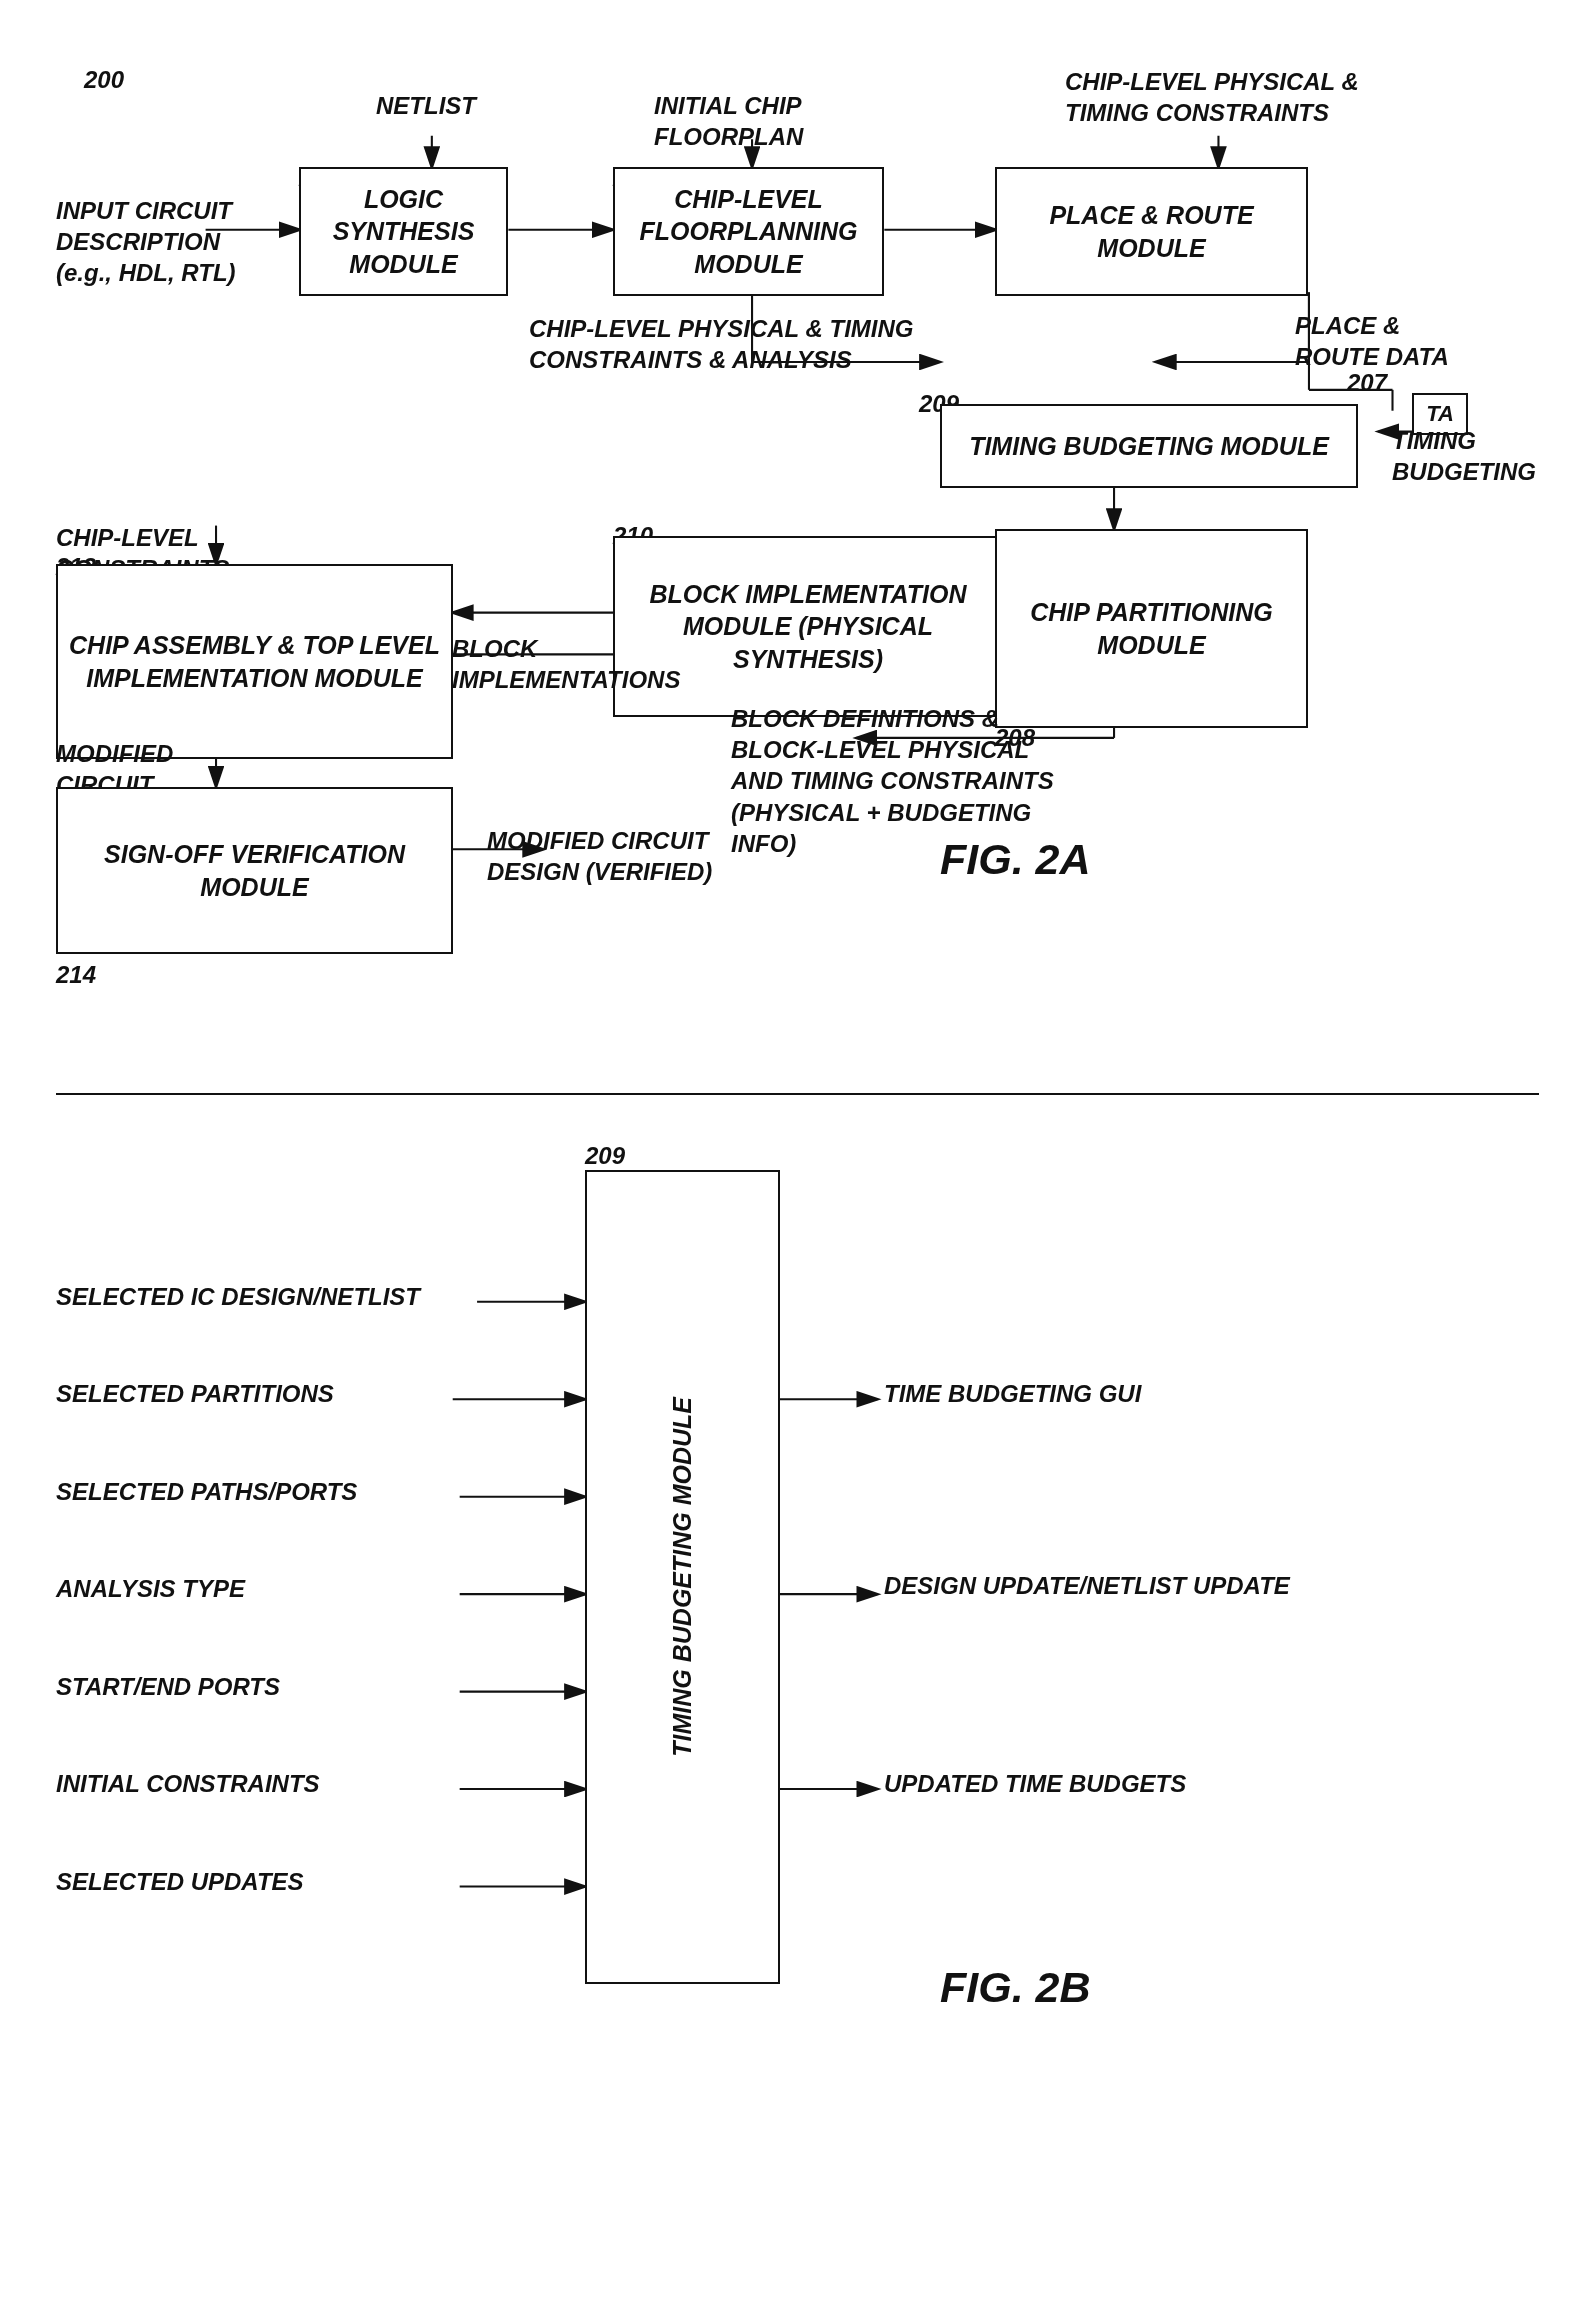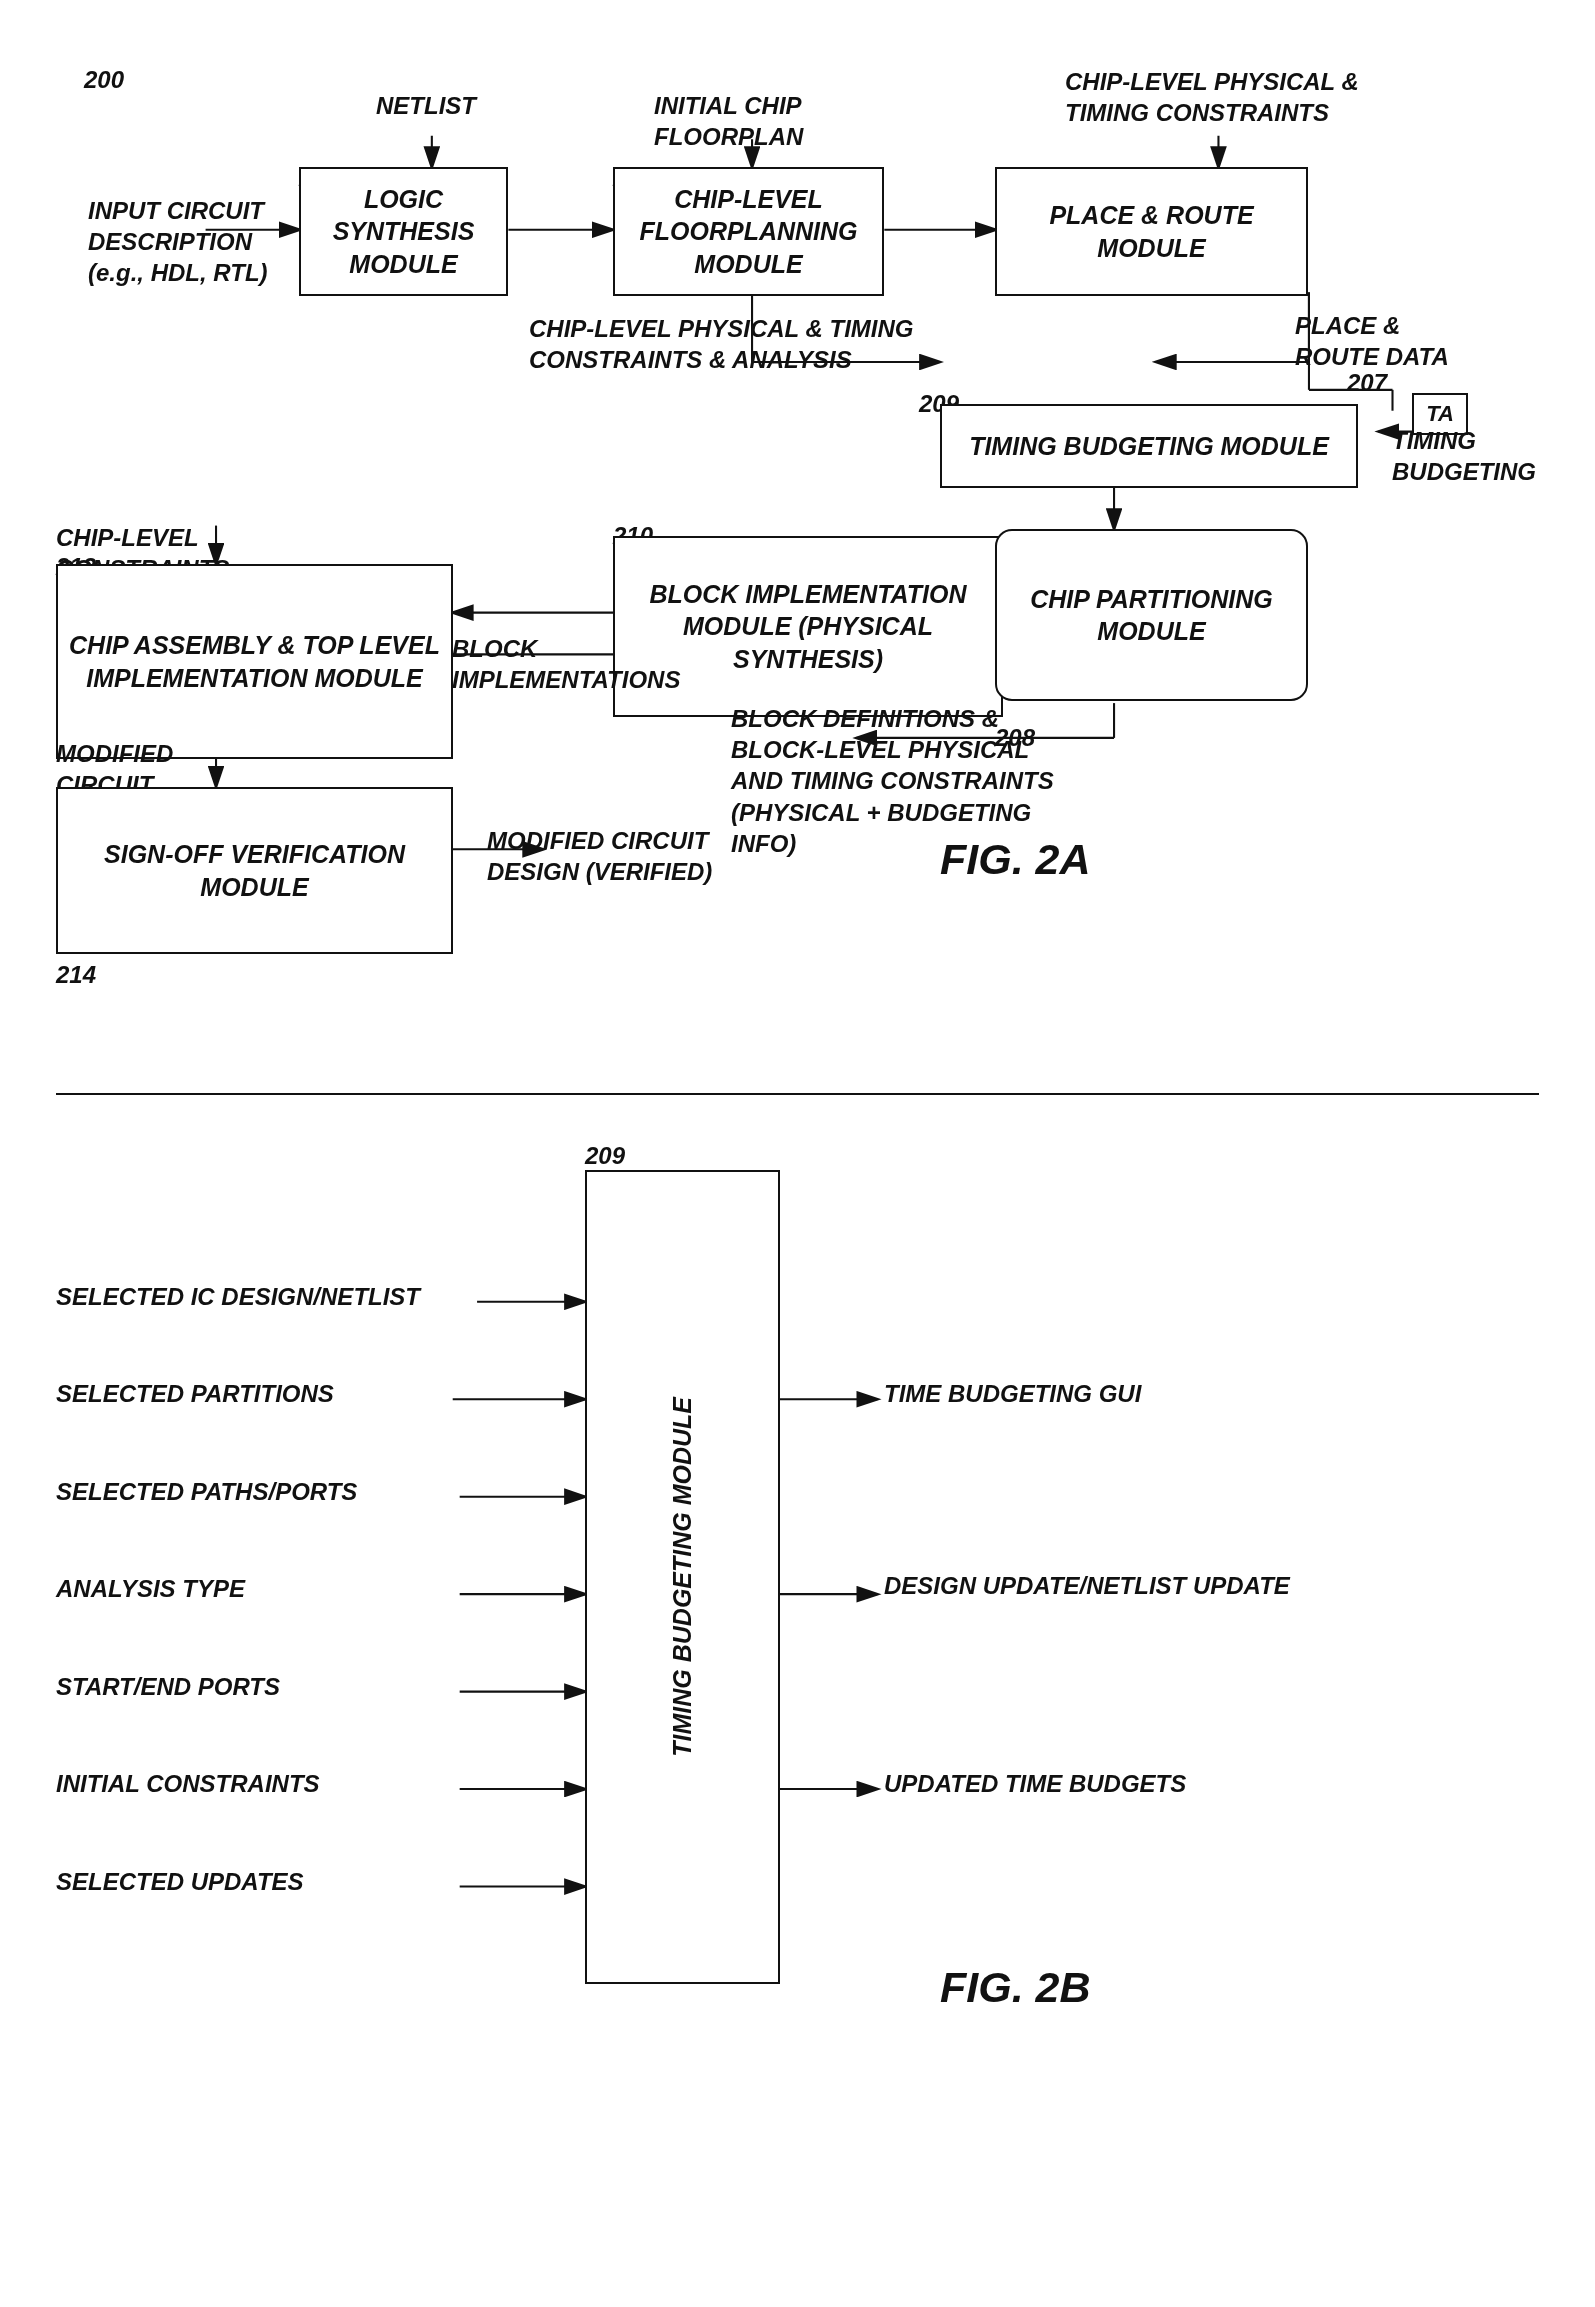--- a/index.html
+++ b/index.html
@@ -178,21 +178,21 @@
     <line x1="1120" y1="2010" x2="1260" y2="2010" stroke="#111" stroke-width="3" marker-end="url(#arrowhead)"></line>
 
     <line x1="1120" y1="2290" x2="1260" y2="2290" stroke="#111" stroke-width="3" marker-end="url(#arrowhead)"></line>
 
     <line x1="1120" y1="2570" x2="1260" y2="2570" stroke="#111" stroke-width="3" marker-end="url(#arrowhead)"></line>
 
   </svg>
 
   <div class="ref-num" style="top:66px; left:56px;margin-left:28px;">200</div>
 
-  <div class="label" style="position:absolute; top:195px; left:56px; width:195px; line-height:1.3;margin-left:32px;">
+  <div class="label" style="position:absolute; top:195px; left:56px; width:195px; line-height:1.3;">
     <span>INPUT CIRCUIT
 DESCRIPTION
 (e.g., HDL, RTL)</span>
   </div>
 
   <div class="label" style="position:absolute; top:90px; left:376px;">NETLIST</div>
 
   <div class="ref-num" style="top:164px; left:299px;">202</div>
 
   <div class="module-box" style="top:167px; left:299px; width:209px; height:129px;">
@@ -265,21 +265,21 @@
   </div>
 
   <div class="ref-num" style="top:522px; left:613px;">210</div>
 
   <div class="module-box" style="top:536px; left:613px; width:390px; height:181px;">
     <span class="box-label">BLOCK IMPLEMENTATION
 MODULE
 (PHYSICAL SYNTHESIS)</span>
   </div>
 
-  <div class="module-box" style="top:529px; left:995px; width:313px; height:172px;border-radius:17px;">
+  <div class="module-box" style="top:529px; left:995px; width:313px; height:199px;">
     <span class="box-label">CHIP
 PARTITIONING
 MODULE</span>
   </div>
 
   <div class="ref-num" style="top:724px; left:995px;">208</div>
 
   <div class="label" style="position:absolute; top:633px; left:452px; width:216px;">
     <span>BLOCK
 IMPLEMENTATIONS</span>

